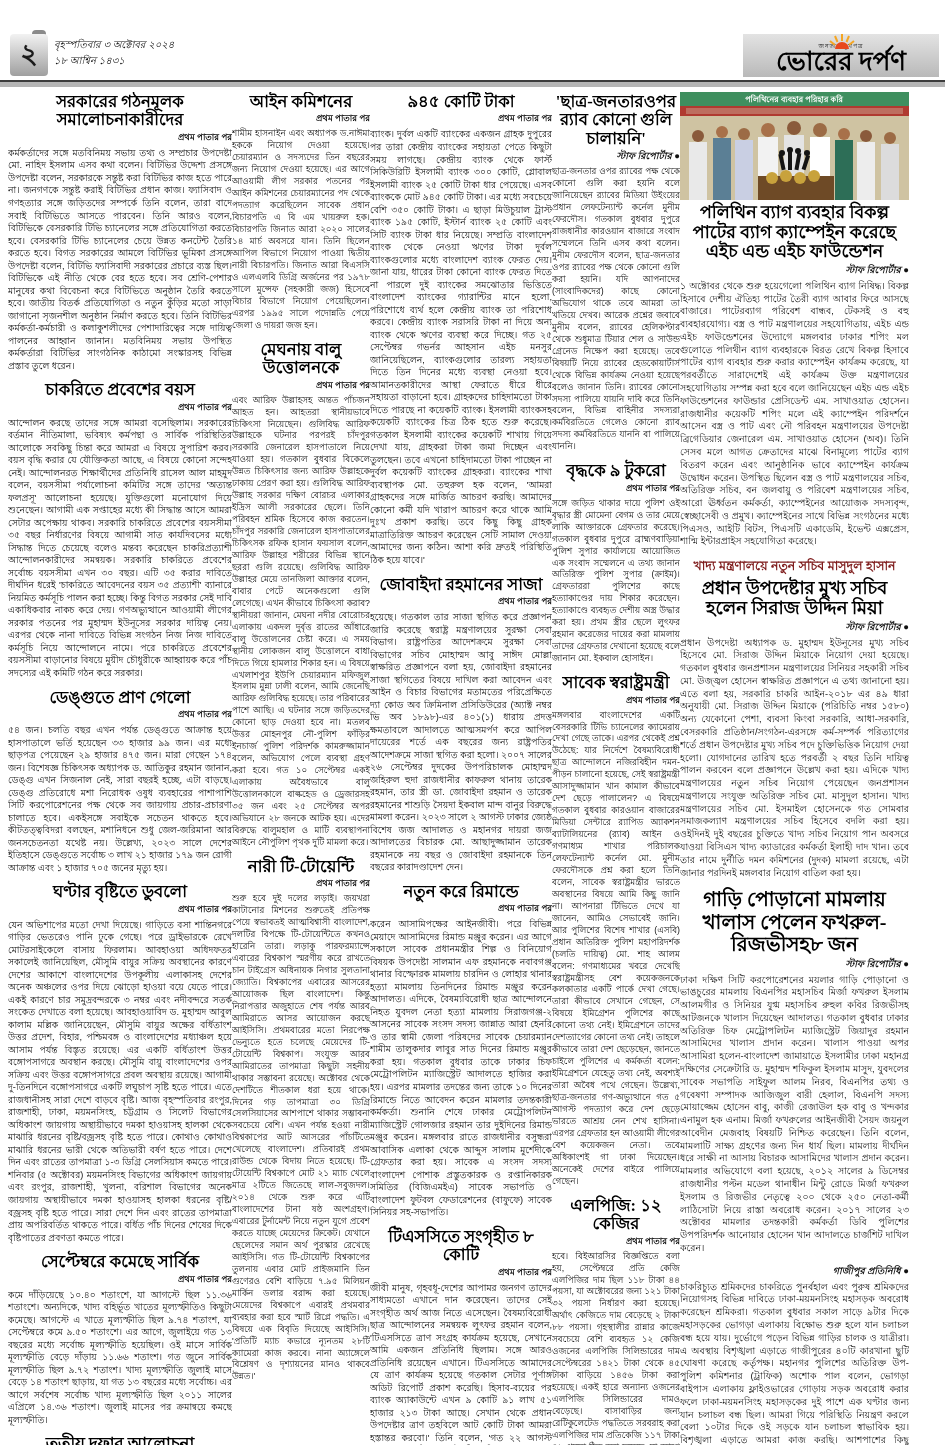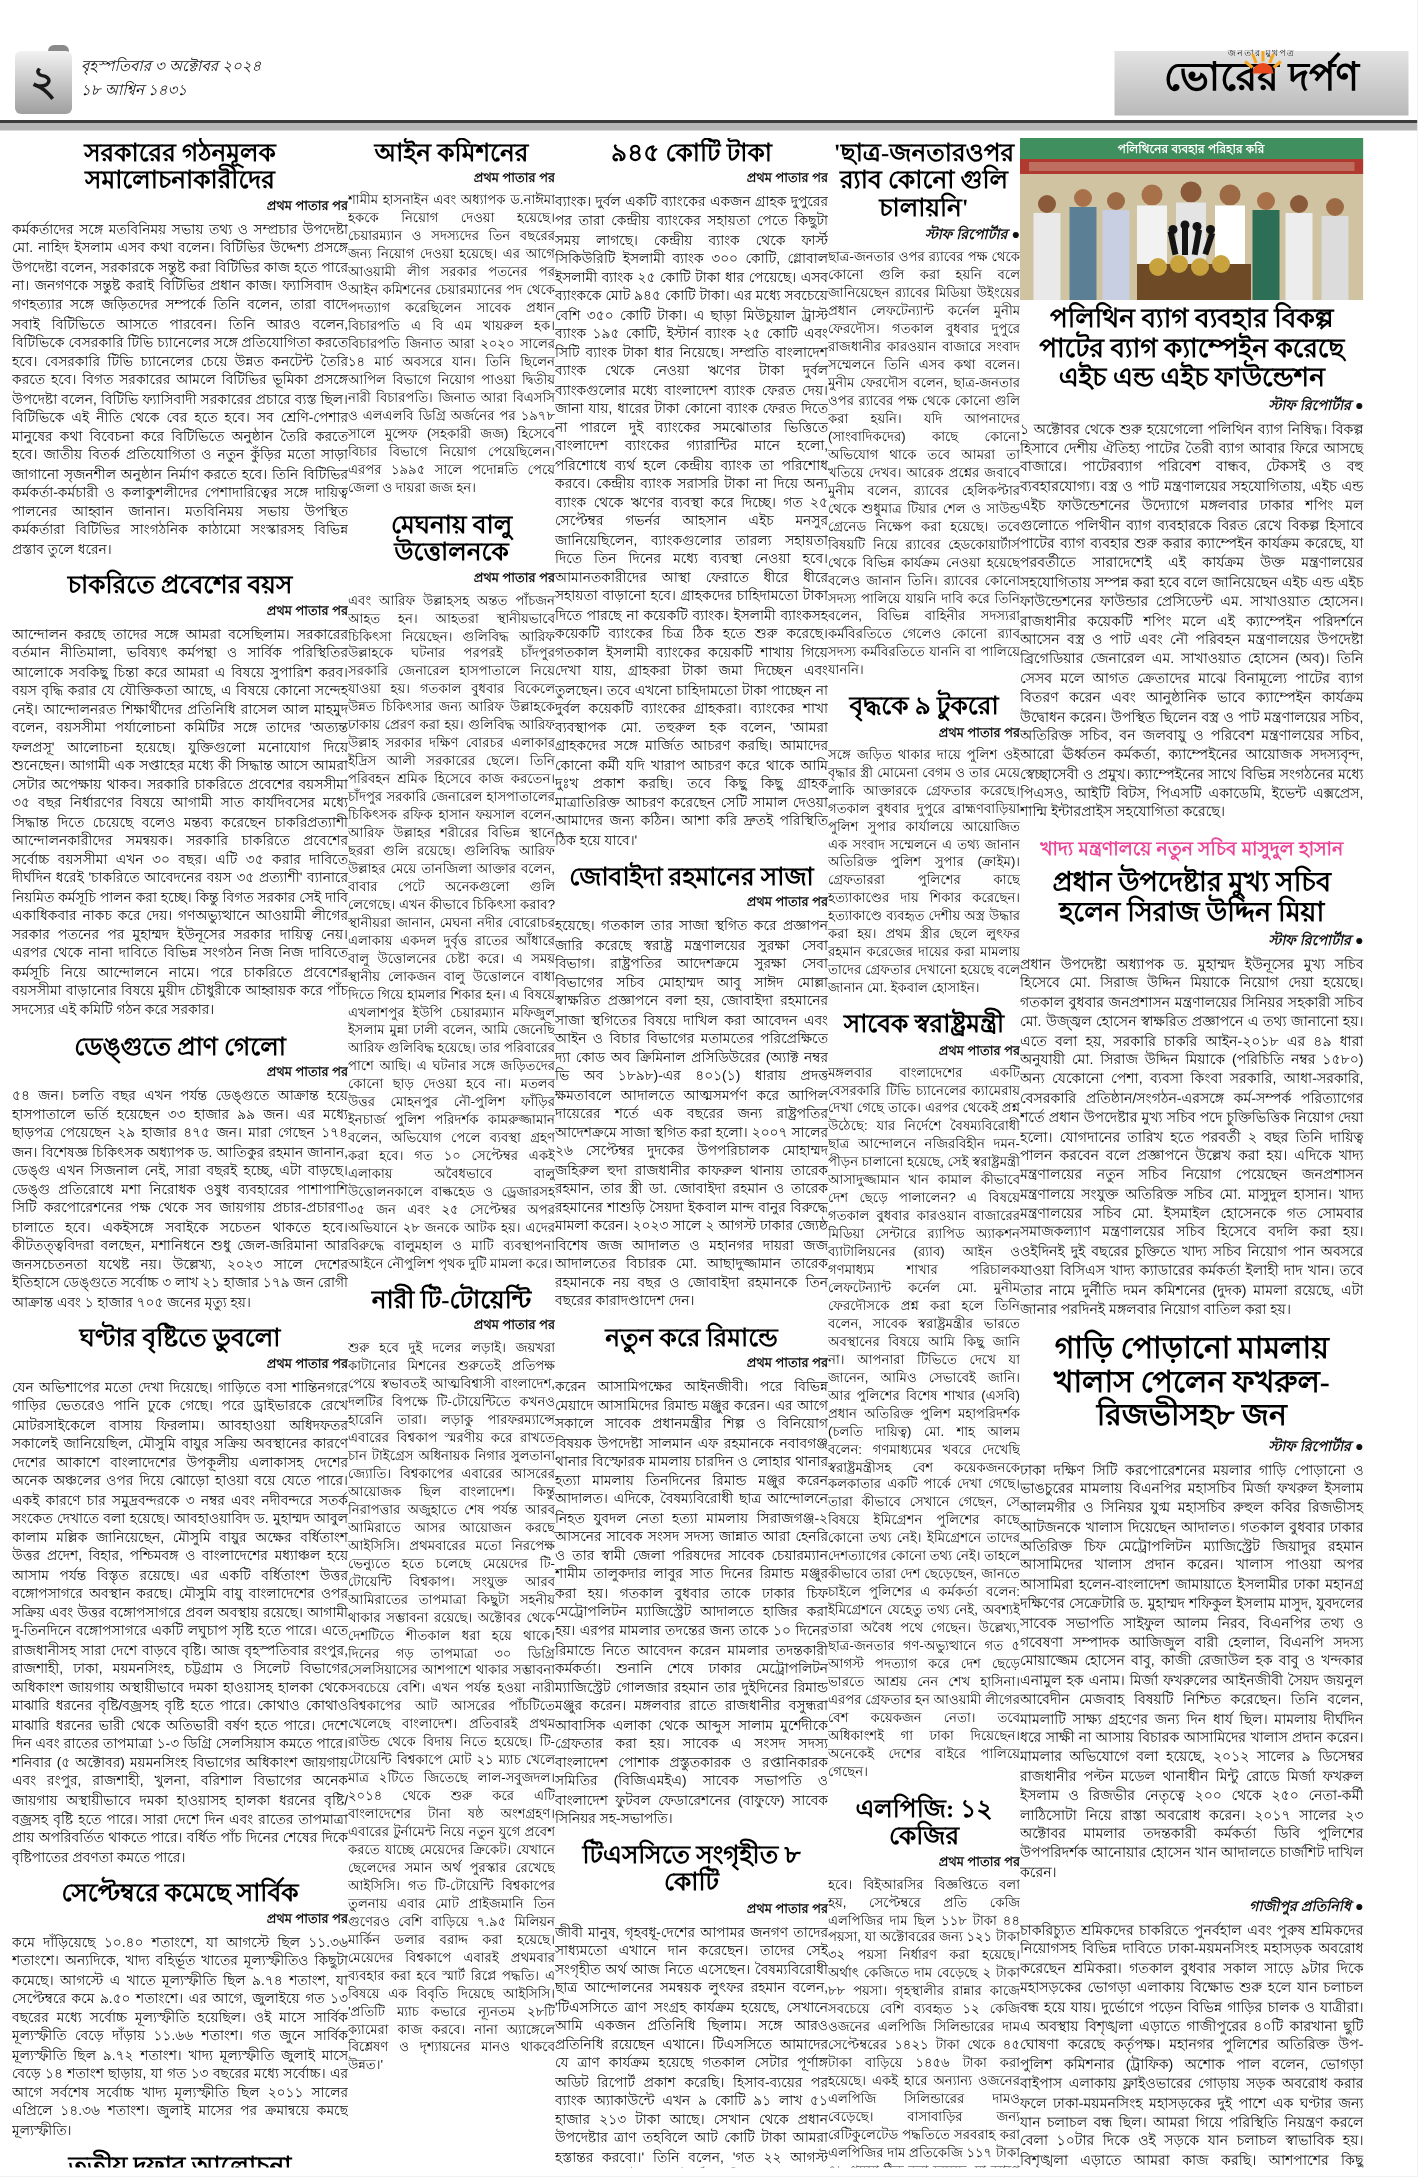--- a/index.html
+++ b/index.html
@@ -6,36 +6,36 @@
   .page{position:relative;width:945px;height:1451px;background:#ffffff;margin:0 auto;
         font-family:"Liberation Sans","DejaVu Sans",sans-serif;color:#111;overflow:hidden;}
   
   .hdr{position:absolute;top:34px;left:10px;right:6px;height:44px;}
   .pagenum-wrap{position:absolute;left:0;top:0;width:38px;height:42px;}
   .pagenum-tab{position:absolute;right:2px;top:-4px;width:14px;height:8px;background:#8a8a8a;border-radius:4px 4px 0 0;}
   .pagenum{position:absolute;inset:0;background:linear-gradient(#f2f2f2,#9f9f9f);border-radius:4px;
            display:flex;align-items:center;justify-content:center;font-size:27px;font-weight:bold;color:#1a1a1a;}
   .dates{position:absolute;left:44px;top:3px;font-size:10px;line-height:1.55;color:#111;font-style:italic;}
   .masthead{position:absolute;right:0;top:0;width:196px;height:43px;background:linear-gradient(#e3e3e3,#b9b9b9);
-            display:flex;flex-direction:column;align-items:center;justify-content:flex-end;padding-bottom:12px;box-sizing:border-box;}
+            display:flex;flex-direction:column;align-items:center;justify-content:flex-end;padding-bottom:2px;box-sizing:border-box;}
   .tagline{font-size:6px;letter-spacing:1px;color:#222;line-height:1;}
   .mast-title{font-size:26px;font-weight:bold;color:#000;line-height:1;font-family:"Liberation Serif","DejaVu Serif",serif;}
   .sun{position:absolute;top:-1px;left:84px;}
   .rule{position:absolute;top:80px;left:0;right:0;height:5px;background:#b5b5b5;border-top:2px solid #3c3c3c;}
   
   .content{position:absolute;top:92px;left:8px;right:6px;bottom:6px;display:grid;
            grid-template-columns:224px 138px 182px 128px 229px;column-gap:0;}
   .col{overflow:hidden;}
   article{margin:0 0 9px 0;}
   .h{font-weight:bold;text-align:center;line-height:1.12;margin:1px 0 1px;color:#000;
      font-family:"Liberation Serif","DejaVu Serif",serif;}
   .h-md{font-size:16.5px;}
   .h-lg{font-size:20px;}
   .h-xl{font-size:18px;}
-  .kicker{font-size:12.5px;font-weight:bold;text-align:center;margin:0 0 1px;color:#ec4899;}
+  .kicker{font-size:12.5px;font-weight:bold;text-align:center;margin:0 0 1px;color:#7f1d1d;}
   .cont{font-size:8.6px;font-weight:bold;text-align:right;margin:0 0 2px;}
   .byline{font-size:9.5px;font-weight:bold;font-style:italic;margin:1px 0 2px;text-align:right;}
   .body{font-size:9.2px;line-height:1.36;text-align:justify;margin:0;word-break:break-word;}
   .c2 .body,.c4 .body{font-size:8.8px;}
   .c5 .body{font-size:9.4px;}
   .photo{width:100%;height:108px;display:block;margin-bottom:3px;}
 </style>
 </head>
 <body>
 

